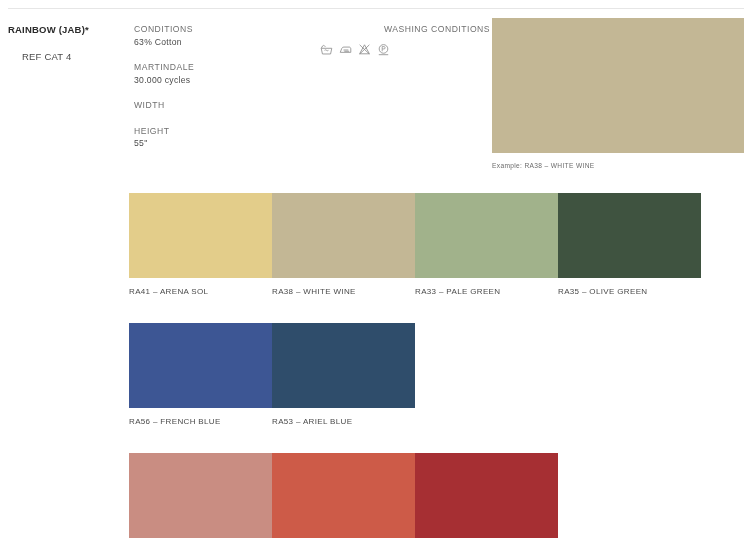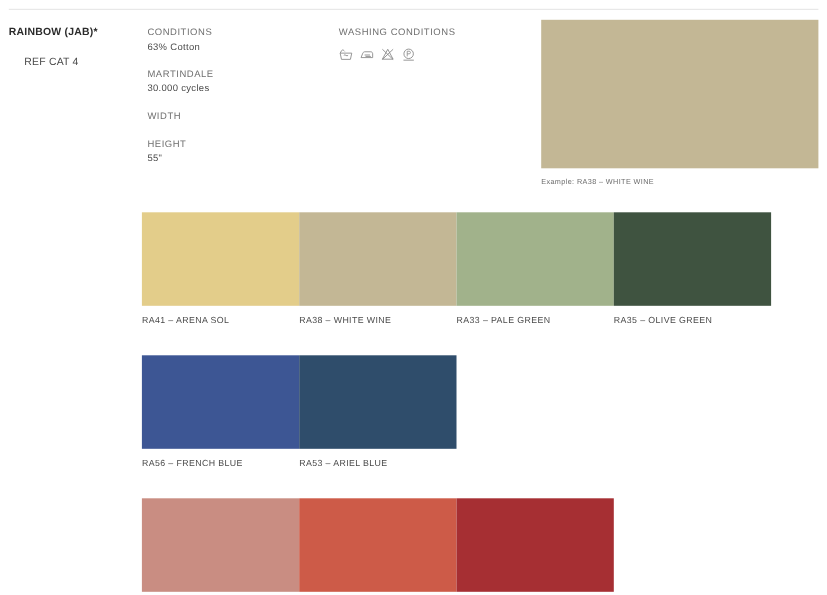--- a/index.html
+++ b/index.html
@@ -82,23 +82,24 @@
   .spec-value {
     font-size: 8.6px;
     letter-spacing: 0.3px;
     color: #4a4a4a;
     line-height: 12.5px;
     margin: 0;
   }
 
   .col-care {
     position: absolute;
-    left: 308px;
+    left: 320px;
     top: 5px;
     width: 170px;
+    text-align: right;
   }
   .care-label {
     font-size: 8.6px;
     letter-spacing: 0.5px;
     color: #6f6f6f;
     line-height: 12.5px;
     margin: 0 0 7px 0;
   }
   .care-icons {
     display: flex;

